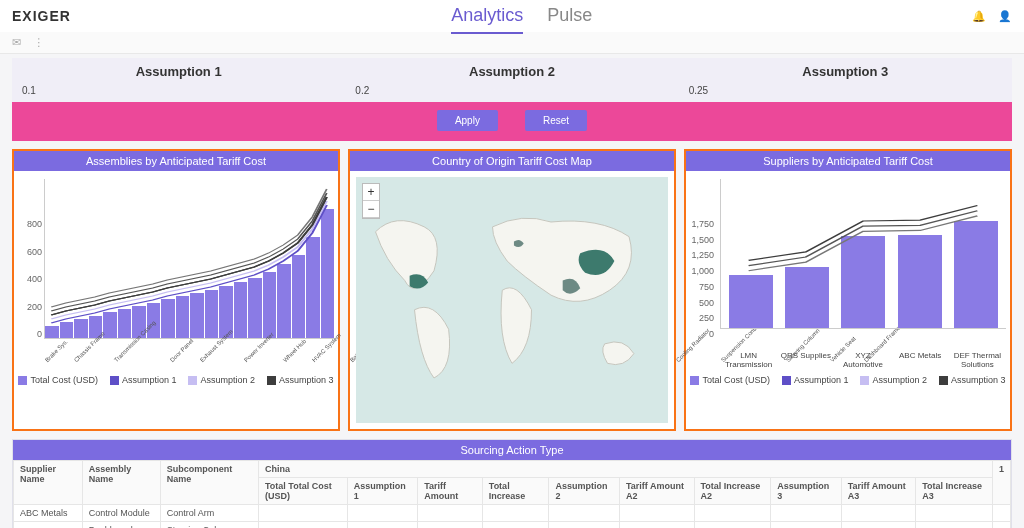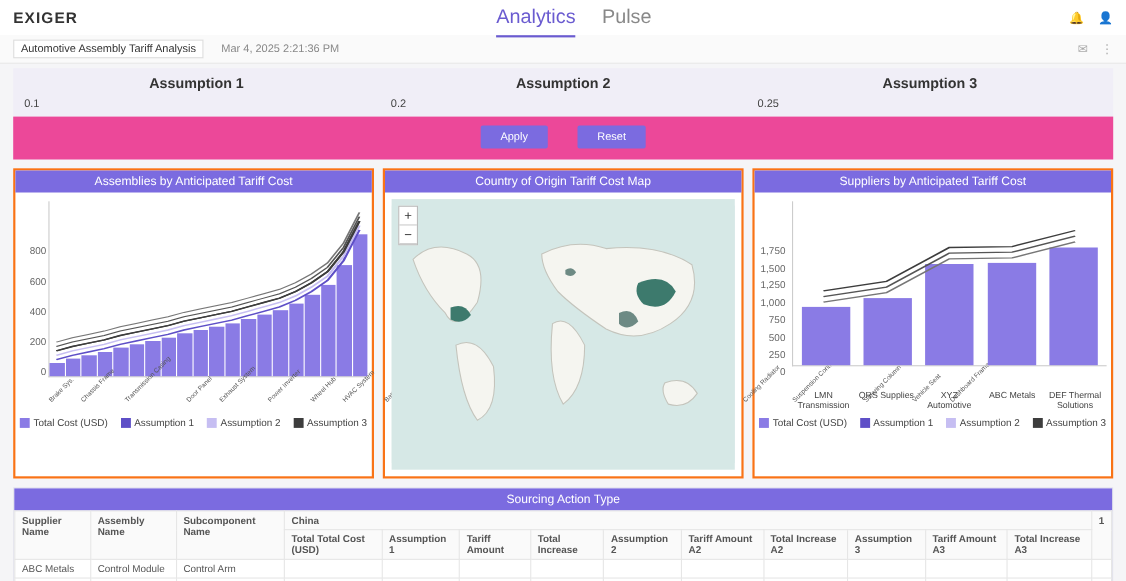--- a/index.html
+++ b/index.html
@@ -55,24 +55,20 @@
     <div class="toptab active">Analytics</div>
     <div class="toptab">Pulse</div>
   </div>
   <div class="topicons">
     <span>🔔</span>
     <span>👤</span>
   </div>
 </div>
 
 <div class="subbar">
-  <div class="subleft">
-    <div class="crumb">Automotive Assembly Tariff Analysis</div>
-    <div class="ts">Mar 4, 2025 2:21:36 PM</div>
-  </div>
   <div class="subright">
     <span>✉</span>
     <span>⋮</span>
   </div>
 </div>
 
 <div class="assump">
   <div class="assump-col">
     <div class="assump-title">Assumption 1</div>
     <div class="assump-val">0.1</div>

